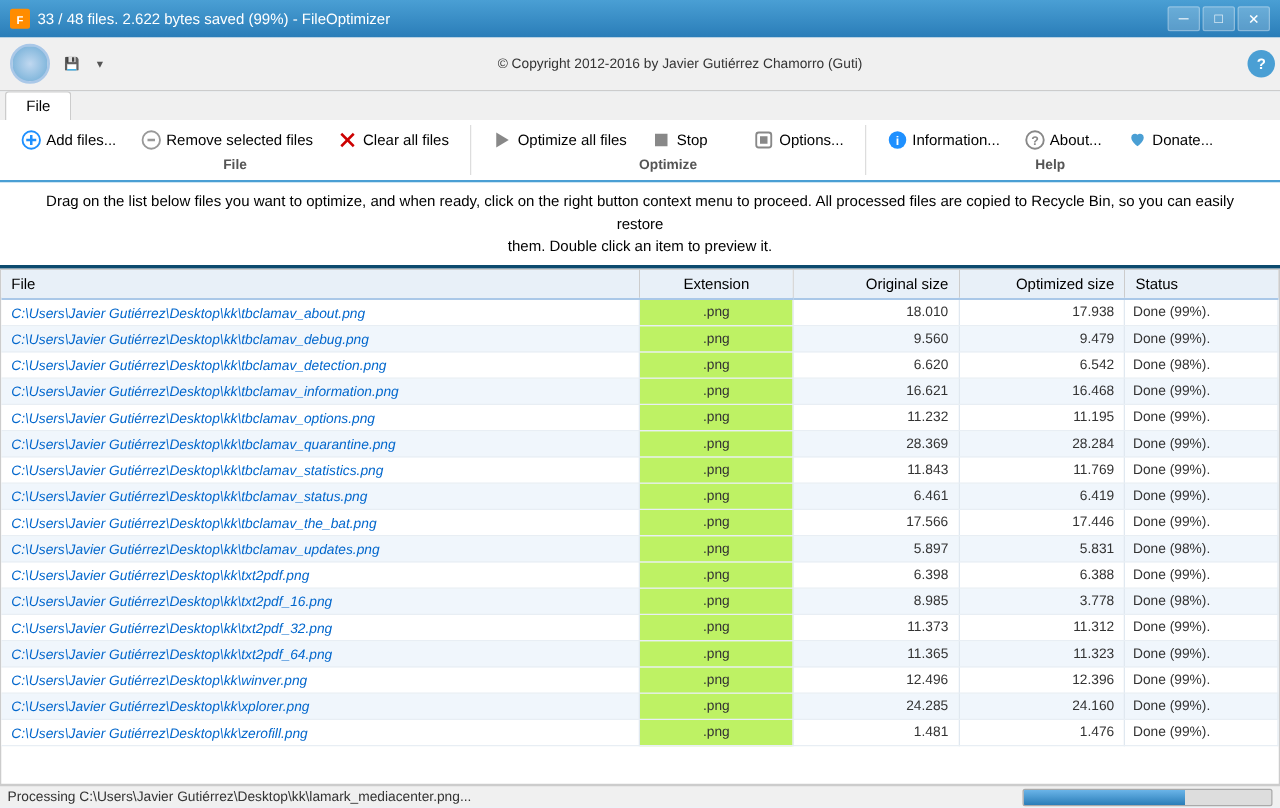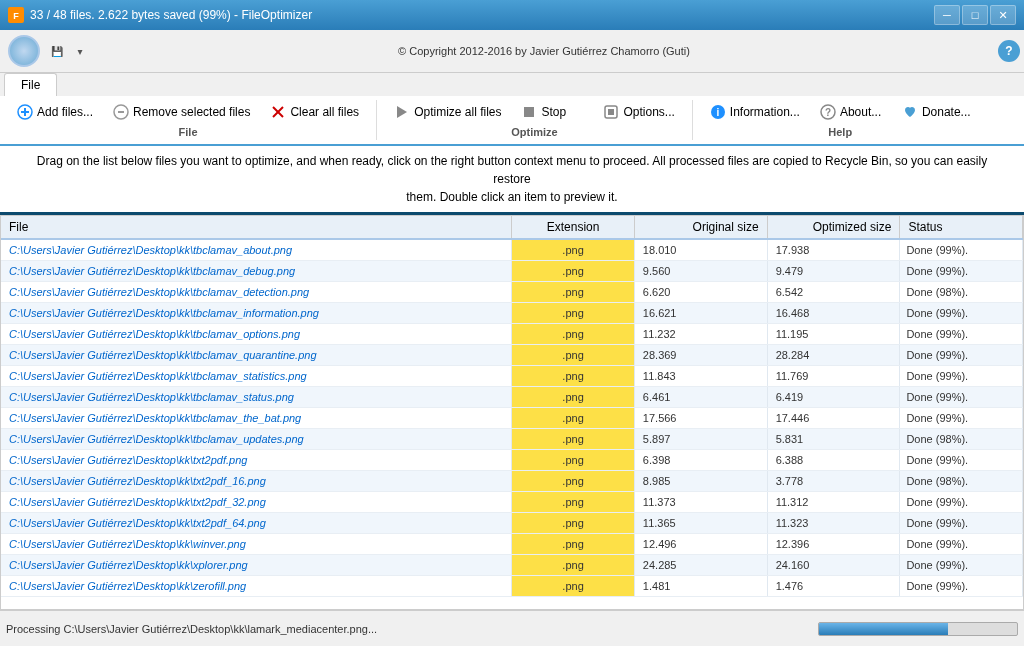--- a/index.html
+++ b/index.html
@@ -164,29 +164,29 @@
     tbody tr:nth-child(even) { background: #f0f6fc; }
     tbody tr:nth-child(odd) { background: #ffffff; }
 
     td {
       padding: 3px 8px;
       border-right: 1px solid #e0e8f0;
       border-bottom: 1px solid #e8eef4;
       white-space: nowrap;
     }
     td.td-file a { color: #0066cc; text-decoration: none; font-size: 11px; font-style: italic; }
-    td.td-ext { color: #333; text-align: center; background: #fde047; font-size: 11px; }
-    td.td-num { text-align: left; color: #333; font-size: 11px; }
+    td.td-ext { color: #333; text-align: center; background: #bef264; font-size: 11px; }
+    td.td-num { text-align: right; color: #333; font-size: 11px; }
     td.td-status { color: #333; font-size: 11px; padding-left: 6px; }
 
     
     .status-bar {
       background: #f0f0f0;
       border-top: 1px solid #ccc;
-      height: 36px;
+      height: 18px;
       display: flex;
       align-items: center;
       padding: 0 6px;
       flex-shrink: 0;
       gap: 8px;
     }
     .status-text {
       font-size: 11px;
       color: #333;
       flex: 1;

